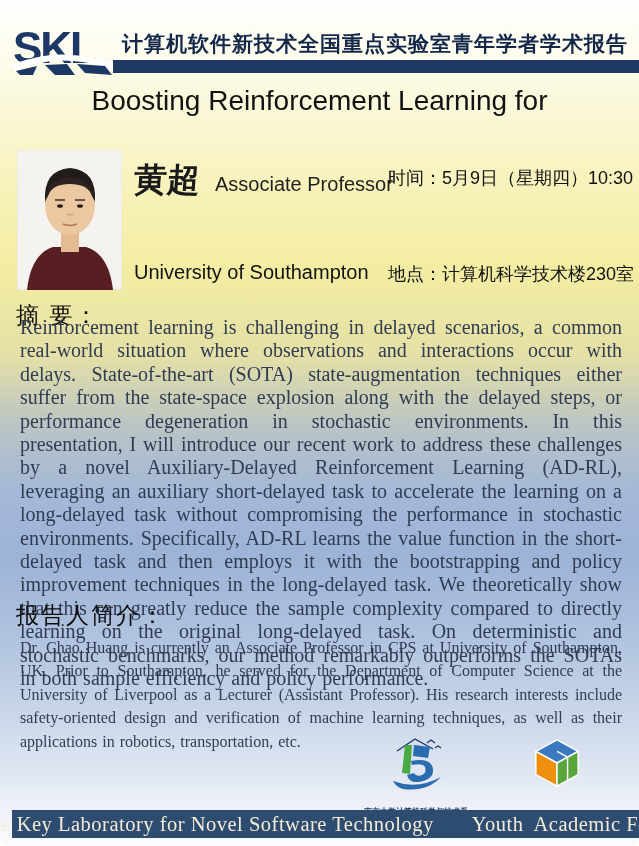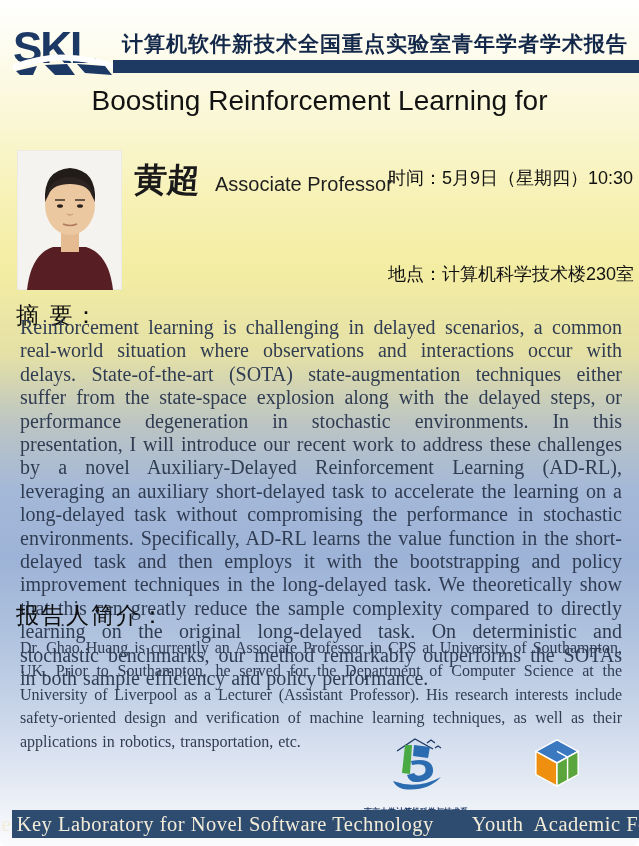--- a/index.html
+++ b/index.html
@@ -94,20 +94,21 @@
       <path d="M50,64 Q53,66 56,64" stroke="#c99e78" stroke-width="1.4" fill="none"></path>
       <path d="M46,74 Q53,77 60,74" stroke="#b07a5d" stroke-width="1.6" fill="none"></path>
     </svg>
   </div>
 
   <div class="name-row">
     <span class="speaker-name">黄超</span>
     <span class="speaker-pos">Associate Professor</span>
   </div>
   <div class="time-text">时间：5月9日（星期四）10:30</div>
+  <div class="affil-text">University of Southampton</div>
   <div class="loc-text">地点：计算机科学技术楼230室</div>
 
   <div class="sec-heading abstract-heading">摘 要：</div>
   <div class="abstract-body">Reinforcement learning is challenging in delayed scenarios, a common real-world situation where observations and interactions occur with delays. State-of-the-art (SOTA) state-augmentation techniques either suffer from the state-space explosion along with the delayed steps, or performance degeneration in stochastic environments. In this presentation, I will introduce our recent work to address these challenges by a novel Auxiliary-Delayed Reinforcement Learning (AD-RL), leveraging an auxiliary short-delayed task to accelerate the learning on a long-delayed task without compromising the performance in stochastic environments. Specifically, AD-RL learns the value function in the short-delayed task and then employs it with the bootstrapping and policy improvement techniques in the long-delayed task. We theoretically show that this can greatly reduce the sample complexity compared to directly learning on the original long-delayed task. On deterministic and stochastic benchmarks, our method remarkably outperforms the SOTAs in both sample efficiency and policy performance.</div>
 
   <div class="sec-heading bio-heading">报告人简介：</div>
   <div class="bio-body">Dr. Chao Huang is currently an Associate Professor in CPS at University of Southampton, UK. Prior to Southampton, he served for the Department of Computer Science at the University of Liverpool as a Lecturer (Assistant Professor). His research interests include safety-oriented design and verification of machine learning techniques, as well as their applications in robotics, transportation, etc.</div>
 
   <div class="logo-block nju-block">
     <span>

